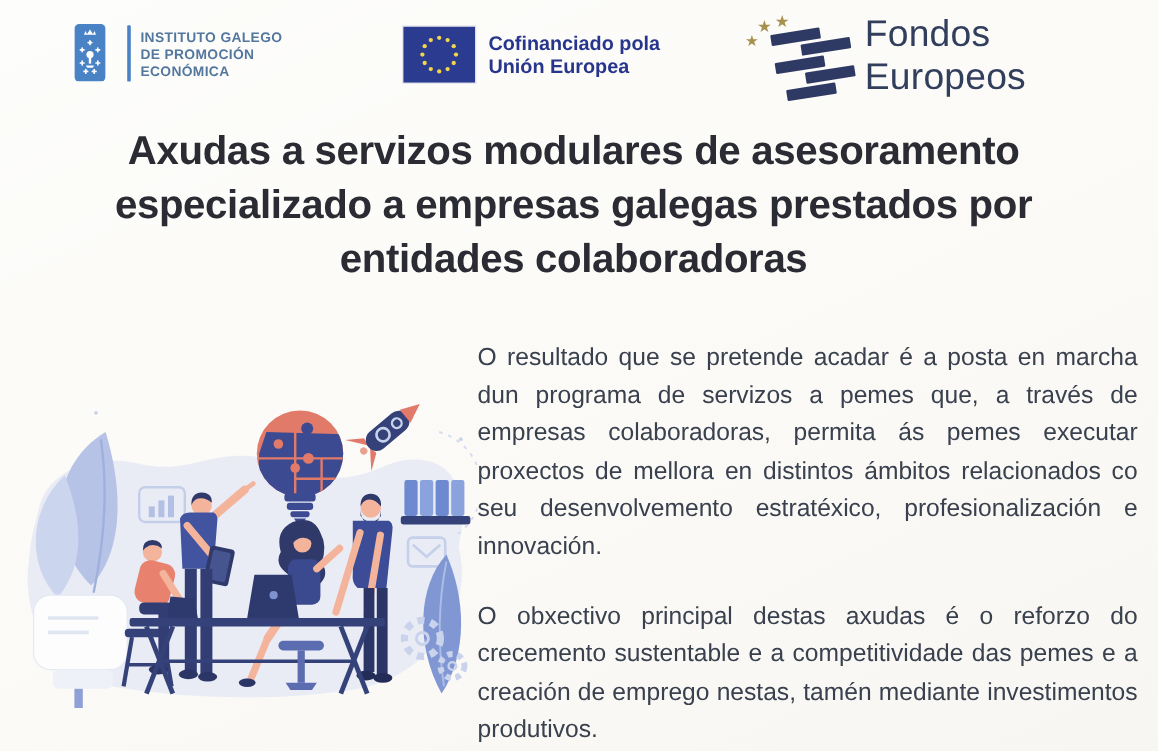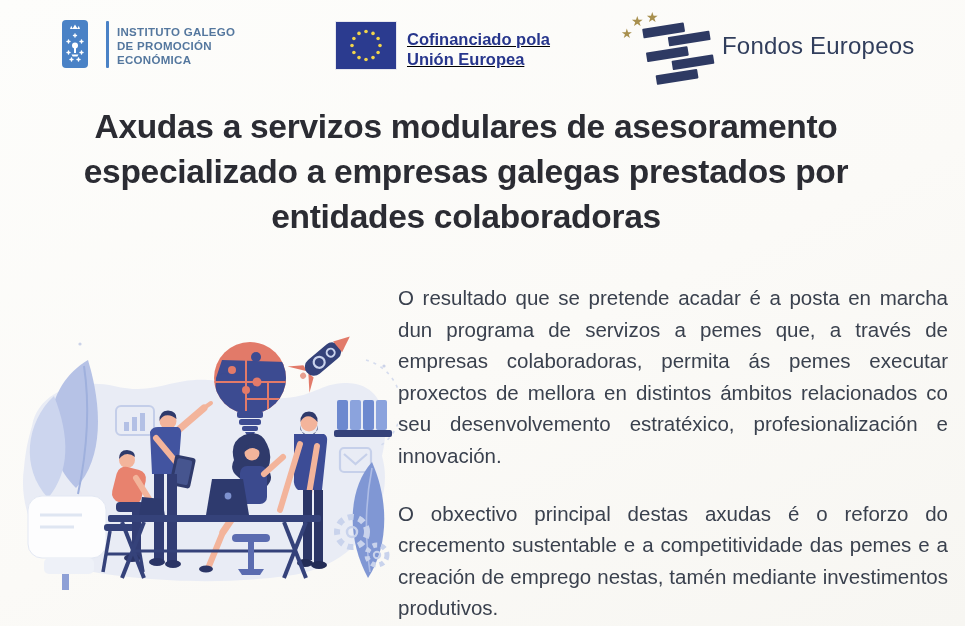--- a/index.html
+++ b/index.html
@@ -8,29 +8,29 @@
     position:relative;width:965px;height:626px;overflow:hidden;
     background:linear-gradient(155deg,#fdfdfb 0%,#fbfaf7 55%,#f7f6f2 100%);
   }
   
   .logo-bar{position:absolute;left:0;top:0;width:965px;height:100px;}
   .igape{position:absolute;left:62px;top:20px;display:flex;align-items:center;}
   .igape-emblem{display:block;}
   .igape-sep{width:3px;height:47px;background:#4a82c6;margin:1px 8px 0 18px;border-radius:1px;}
   .igape-text{padding-top:3px;font-size:11.5px;font-weight:bold;letter-spacing:.3px;
     color:#54779e;line-height:14px;}
-  .eu-logo{position:absolute;left:336px;top:22px;display:flex;align-items:flex-end;text-decoration:underline;}
+  .eu-logo{position:absolute;left:336px;top:22px;display:flex;align-items:center;}
   .eu-flag{display:block;box-shadow:0 0 0 1px #e7e7ee;}
   .eu-text{margin-left:11px;padding-top:3px;font-size:16.5px;font-weight:bold;
     color:#27368c;line-height:19.5px;}
   .fondos{position:absolute;left:616px;top:6px;display:flex;align-items:center;}
-  .fondos-text{margin-left:6px;font-size:24px;font-weight:400;color:#313e5c;letter-spacing:.2px;}
+  .fondos-text{margin-left:6px;font-size:31px;font-weight:400;color:#313e5c;letter-spacing:.2px;}
   
   .title{
-    position:absolute;left:0;top:104px;width:932px;text-align:center;
+    position:absolute;left:12px;top:104px;width:932px;text-align:center;
     font-size:33.5px;font-weight:bold;line-height:45px;letter-spacing:-.3px;
     color:#2b2c33;margin:0;padding:0 42px;box-sizing:border-box;
   }
   
   .illustration{position:absolute;left:16px;top:326px;width:382px;height:278px;}
   .text-col{
     position:absolute;left:398px;top:282px;width:550px;
     font-size:20.5px;line-height:31.6px;color:#3a414e;text-align:justify;
   }
   .text-col p{margin:0 0 26px 0;}

